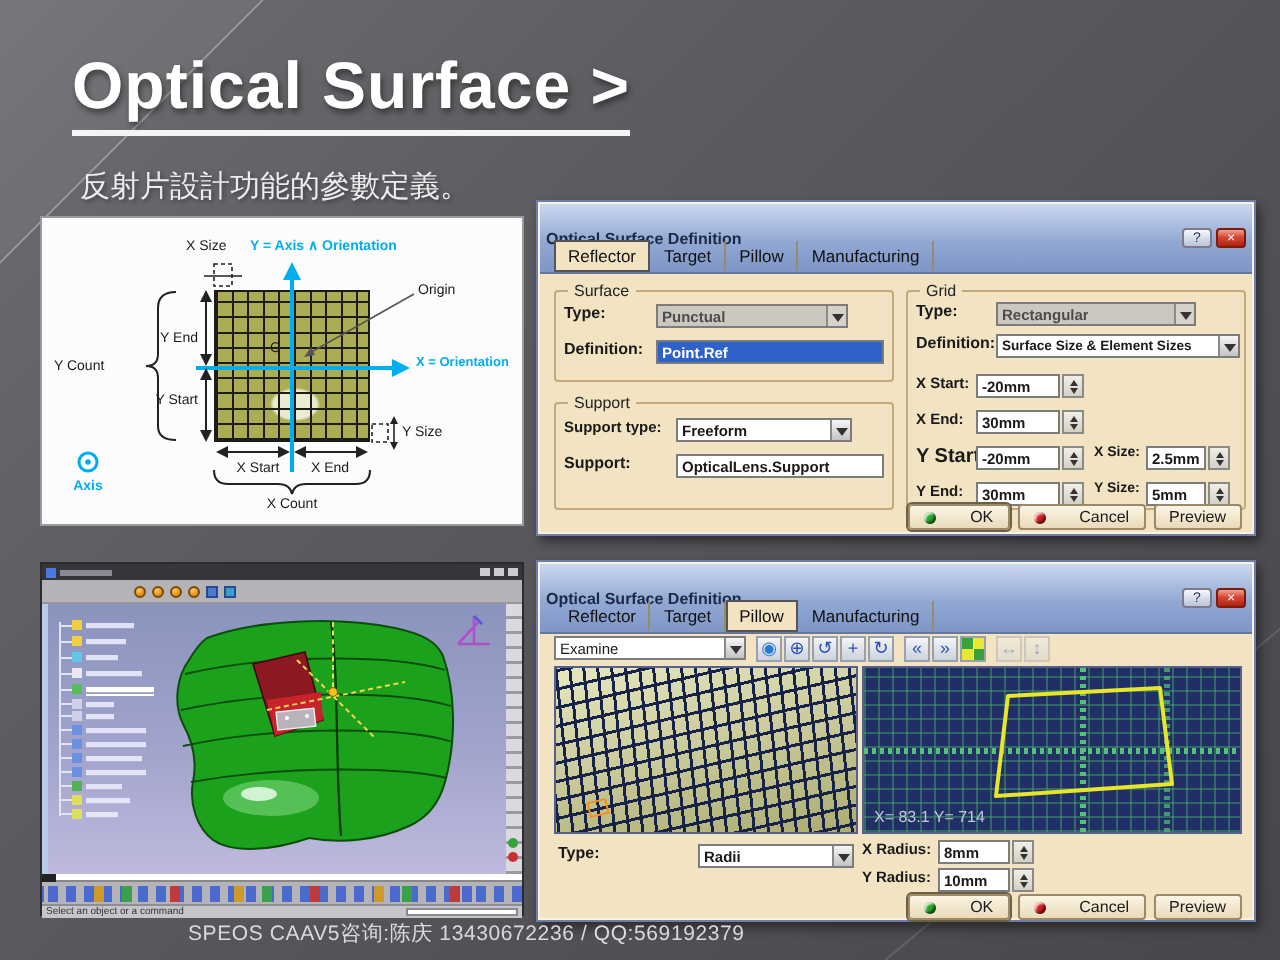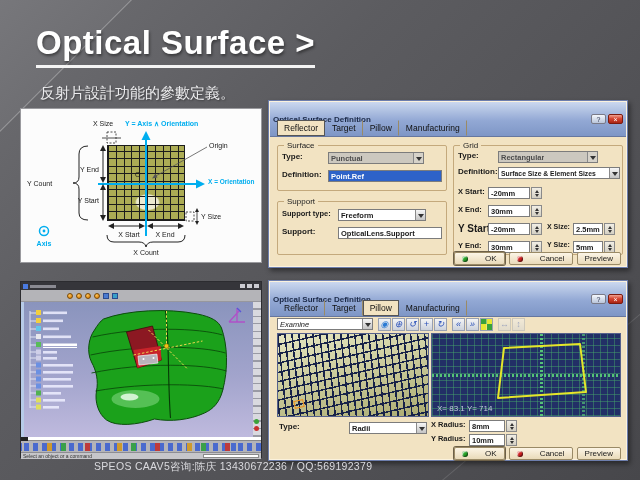--- a/index.html
+++ b/index.html
@@ -69,21 +69,21 @@
     background:linear-gradient(#fcf5e6,#e9dab9);border:1px solid #9a8a66;border-radius:2px;}
   .btn.focus{box-shadow:0 0 0 1px #6d6048;}
   .dot{width:6px;height:6px;border-radius:50%;box-shadow:inset -1px -1px 1px rgba(0,0,0,.55),inset 1px 1px 1px rgba(255,255,255,.8);}
   .dot.g{background:#27a327;}
   .dot.r{background:#cf2020;}
 
   .dlg1{left:268px;top:100px;width:360px;height:168px;}
   .dlg2{left:268px;top:280px;width:360px;height:181px;}
 
   
-  .vtool{left:8px;top:36px;right:8px;height:14px;display:flex;align-items:center;gap:1px;font-style:italic;}
+  .vtool{left:8px;top:36px;right:8px;height:14px;display:flex;align-items:center;gap:1px;}
   .icbtn{flex:none;width:13px;height:13px;font-size:9px;line-height:11px;text-align:center;color:#2a50b8;
     background:linear-gradient(#f3f4f6,#ccd2dc);border:1px solid #98a0b2;}
   .icbtn.checker{background-image:linear-gradient(#3aa23a 50%,#e8e832 50%),linear-gradient(#e8e832 50%,#3aa23a 50%);
     background-size:50% 100%;background-position:0 0,100% 0;background-repeat:no-repeat;}
   .icbtn.dis{opacity:.4;}
   .vpanel{position:absolute;top:52px;height:84px;overflow:hidden;border:1px solid #55618c;}
   .meshp{left:8px;width:152px;background:linear-gradient(150deg,#5a6aa2 0%,#33407c 45%,#141c48 100%);}
   .mesh{left:-10px;top:-16px;width:175px;height:128px;transform:rotate(-13deg) skewX(-7deg);
     background-color:#cdcd82;background-image:
       repeating-linear-gradient(0deg,#172248 0 1.5px,transparent 1.5px 9px),

